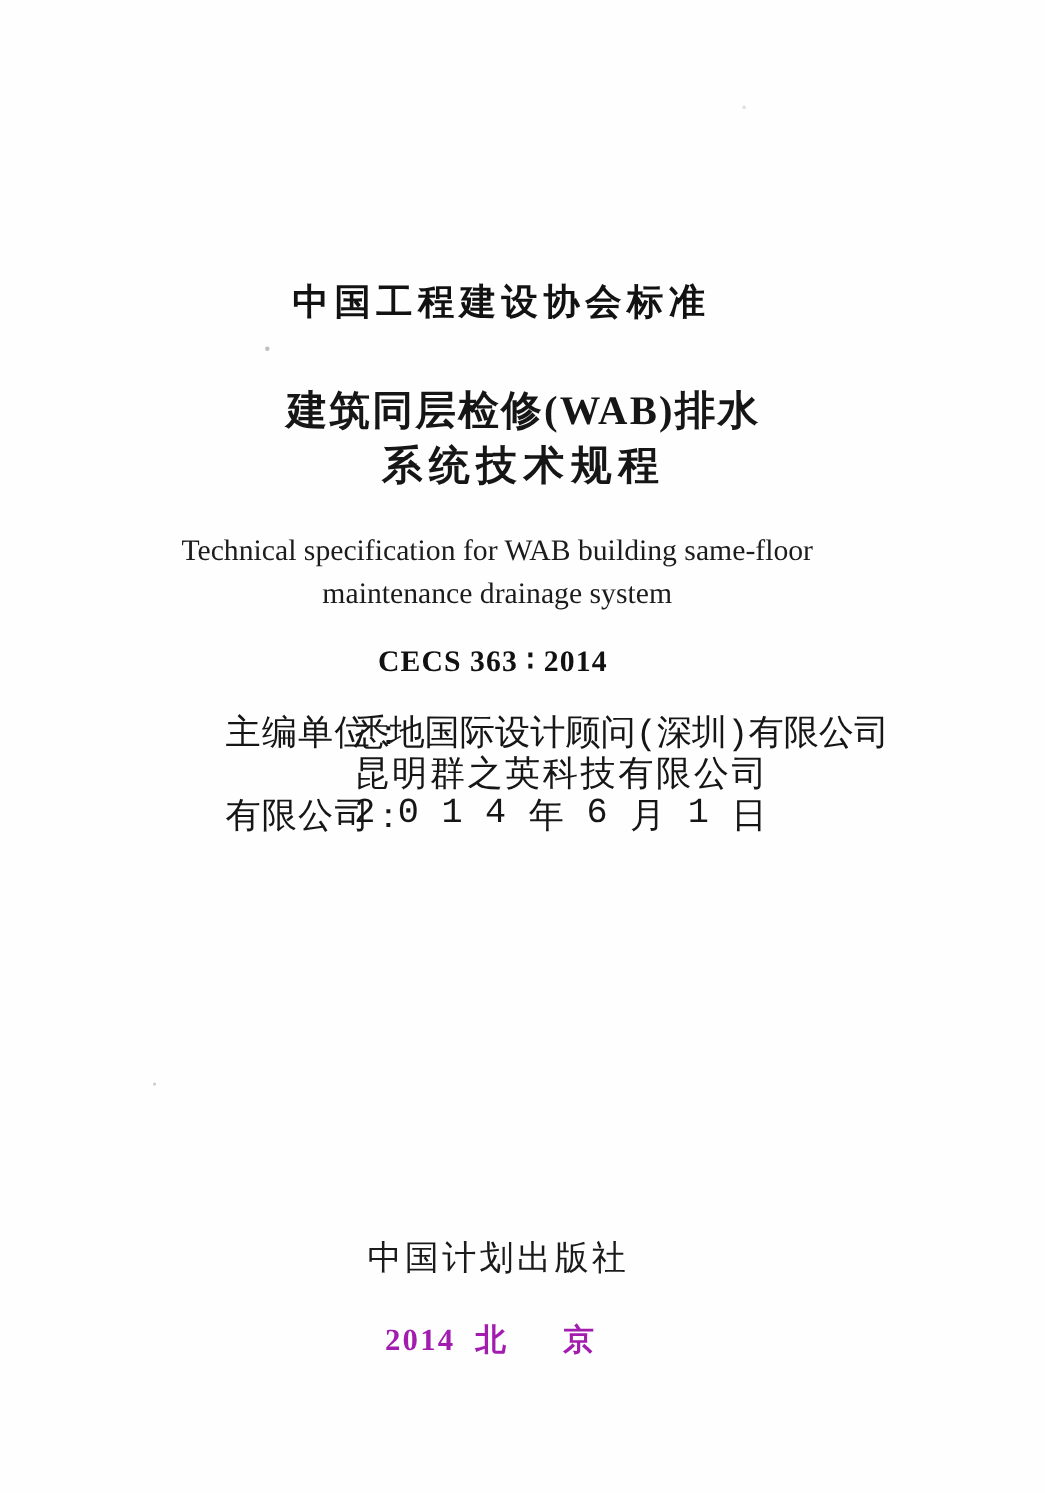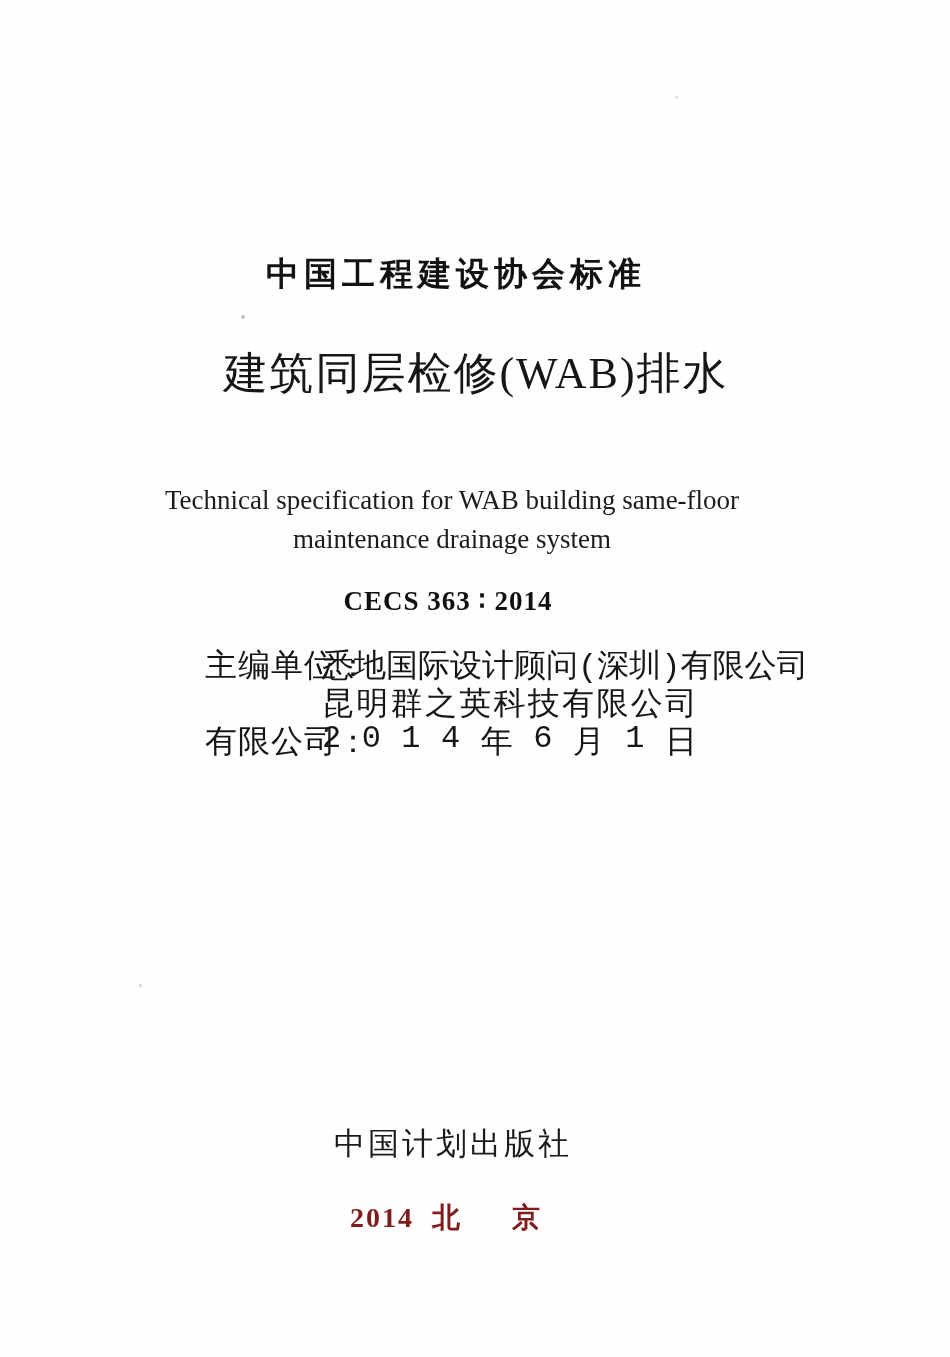--- a/index.html
+++ b/index.html
@@ -18,23 +18,23 @@
     top: 252px; left: -19px;
     font-family: "Liberation Sans", "DejaVu Sans", sans-serif;
     font-weight: 700;
     font-size: 33px;
     letter-spacing: 5px;
     color: #121212;
   }
 
   .main-title {
     top: 349px; left: 1px;
-    font-size: 44px;
+    font-size: 37px;
     line-height: 50px;
-    font-weight: 400;
+    font-weight: 700;
     letter-spacing: 2px;
     color: #161616;
   }
   .main-title .line2 { letter-spacing: 6px; }
 
   .english-title {
     top: 481px; left: -23px;
     font-size: 27px;
     line-height: 39px;
     color: #1c1c1c;
@@ -72,21 +72,21 @@
 
   .imprint {
     position: absolute;
     top: 1199px; left: 0;
     width: 890px;
     display: flex;
     justify-content: center;
     align-items: baseline;
     font-size: 28px;
     font-weight: 700;
-    color: #7f1d1d;
+    color: #a21caf;
   }
   .imprint .year { font-family: "Liberation Serif", "DejaVu Serif", serif; letter-spacing: 2px; }
   .imprint .city {
     font-family: "Liberation Sans", "DejaVu Sans", sans-serif;
     margin-left: 18px;
   }
   .imprint .city.second { margin-left: 52px; }
 
   .speck {
     position: absolute;
@@ -99,20 +99,21 @@
 </style>
 </head>
 <body>
 
 <div class="page">
 
   <div class="abs series-label">中国工程建设协会标准</div>
 
   <div class="abs main-title">
     <div class="line1">建筑同层检修(WAB)排水</div>
+    <div class="line2">系统技术规程</div>
   </div>
 
   <div class="abs english-title">
     <div>Technical specification for WAB building same-floor</div>
     <div>maintenance drainage system</div>
   </div>
 
   <div class="abs standard-code">CECS 363 ∶ 2014</div>
 
   <div class="credits">

